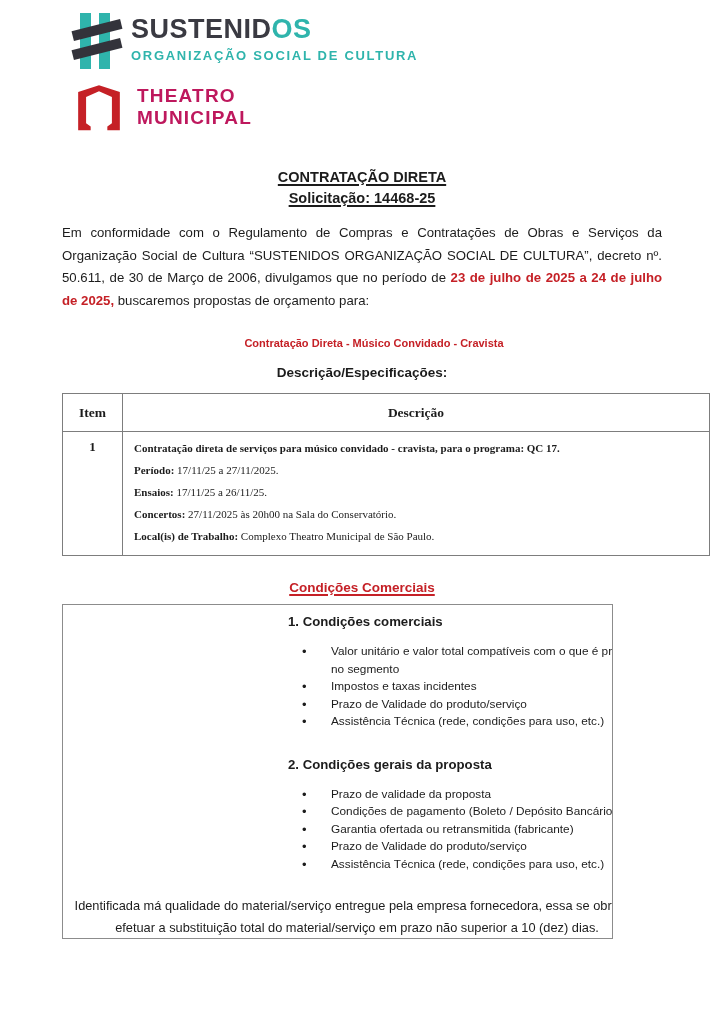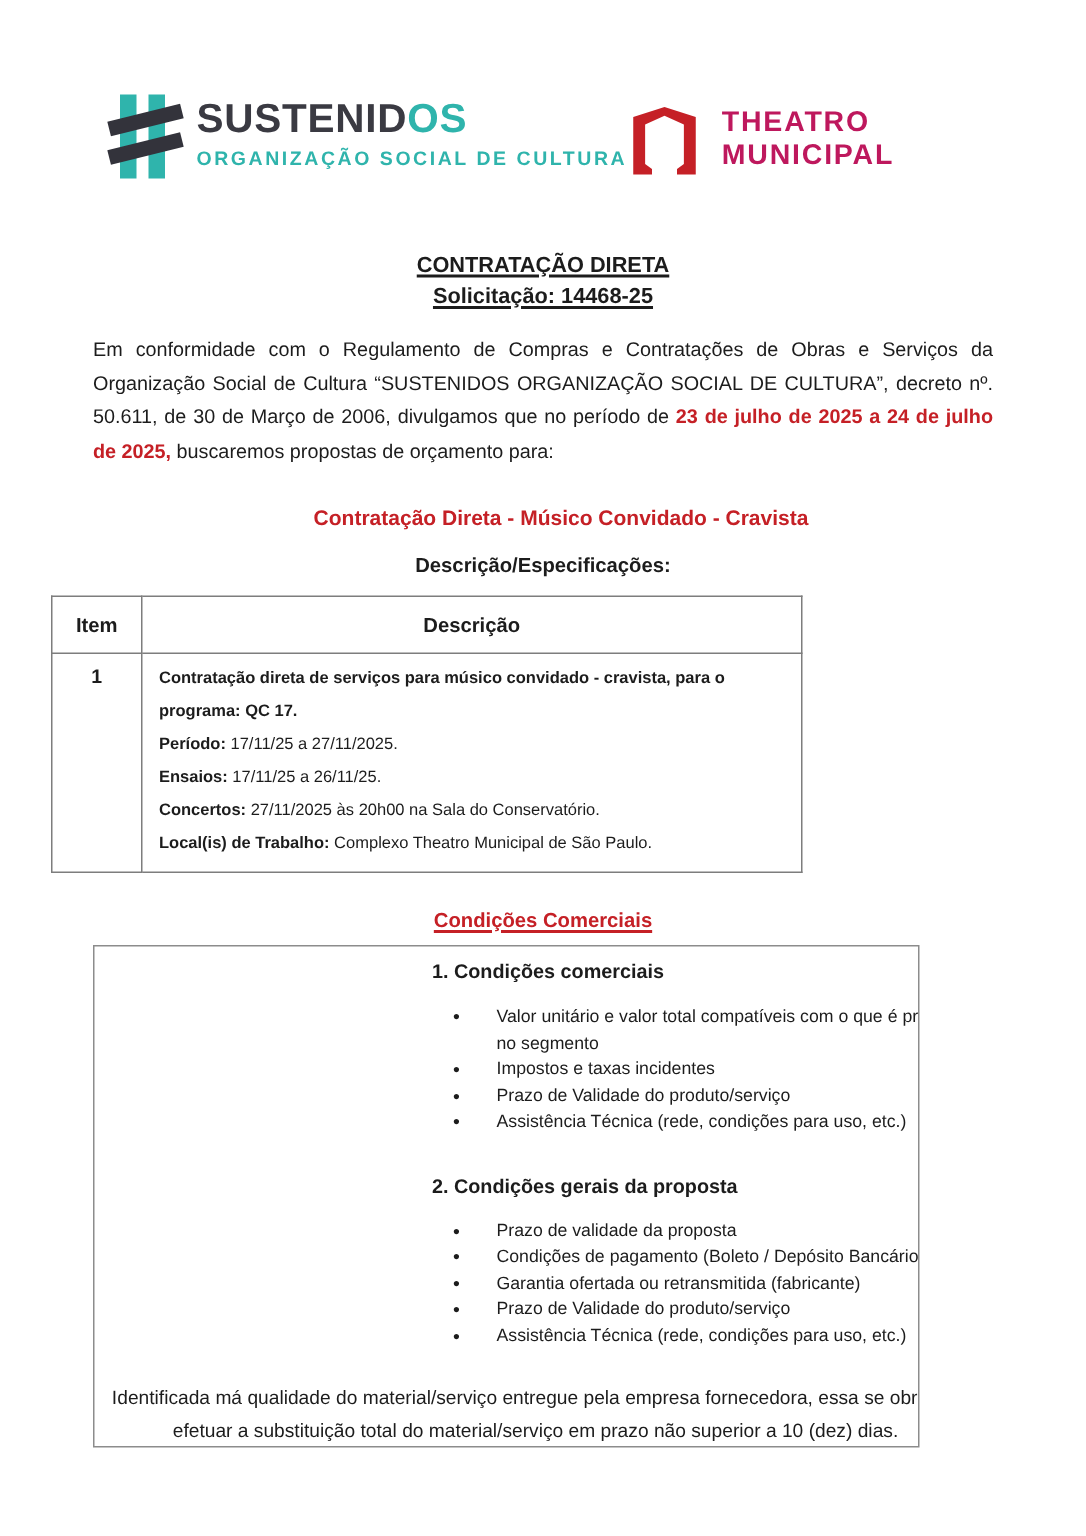--- a/index.html
+++ b/index.html
@@ -1,21 +1,21 @@
 <!DOCTYPE html>
 <html><head>
 <meta charset="utf-8">
 <style>
   * { margin:0; padding:0; box-sizing:border-box; }
   html,body { width:724px; height:1024px; background:#ffffff; }
   body { font-family:"Liberation Sans", sans-serif; color:#1c1c1c; overflow:hidden; }
   .page { position:relative; width:724px; height:1024px; background:#fff; }
 
   
-  .header { display:flex; justify-content:flex-start; align-items:flex-start; padding:60px 70px 0 74px; height:132px; }
+  .header { display:flex; justify-content:flex-end; align-items:flex-start; padding:60px 70px 0 74px; height:132px;flex-direction:column; }
   .s-logo { display:flex; gap:11px; align-items:flex-start; }
   .hash-mark { position:relative; width:46px; height:64px; flex:none; }
   .hash-mark .vbar { position:absolute; top:3px; width:11px; height:56px; background:#2FB4AC; }
   .hash-mark .v1 { left:6px; } .hash-mark .v2 { left:25px; }
   .hash-mark .dbar { position:absolute; left:-2px; width:50px; height:10px; background:#33333B; transform:rotate(-14deg); }
   .hash-mark .d1 { top:15px; } .hash-mark .d2 { top:34px; }
   .s-logo-text { padding-top:6px; }
   .s-name { font-size:27px; font-weight:bold; color:#3A3A42; letter-spacing:.5px; line-height:1; }
   .s-name .os { color:#2FB4AC; }
   .s-tagline { font-size:13px; font-weight:bold; color:#2FB4AC; letter-spacing:1.7px; margin-top:5px; }
@@ -25,25 +25,25 @@
 
   
   .doc-title { text-align:center; margin-top:35px; font-size:14.5px; font-weight:bold; line-height:21px; }
   .doc-title .u { text-decoration:underline; text-decoration-thickness:1.5px; text-underline-offset:2px; }
 
   
   .intro { margin:13px 62px 0 62px; font-size:13.2px; line-height:22.5px; text-align:justify; }
   .intro .hl { color:#C52026; font-weight:bold; }
 
   
-  .subject { text-align:center; color:#C52026; font-weight:bold; font-size:14px; margin-top:25px;padding-left:24px; }
+  .subject { text-align:center; color:#C52026; font-weight:bold; font-size:11px; margin-top:25px;padding-left:24px; }
   .spec { text-align:center; font-weight:bold; font-size:13.5px; margin-top:16px; }
 
   
-  table.items { border-collapse:collapse; margin:13px auto 0 34px; width:501px; table-layout:fixed; }
+  table.items { border-collapse:collapse; margin:13px auto 0 62px; width:648px; table-layout:fixed;font-family:Liberation Serif, serif; }
   table.items th, table.items td { border:1px solid #7d7d7d; }
   table.items th { height:38px; font-size:13.5px; font-weight:bold; text-align:center; }
   th.col-item { width:60px; }
   td.cell-item { text-align:center; vertical-align:top; padding-top:7px; font-weight:bold; font-size:13px; }
   td.cell-desc { padding:5px 11px 8px 11px; font-size:11px; line-height:22px; }
   .row-title { font-weight:bold; }
   .detail b { font-weight:bold; }
 
   
   .cond-heading { text-align:center; color:#C52026; font-weight:bold; font-size:13.5px; margin-top:24px; text-decoration:underline; text-decoration-thickness:1.5px; text-underline-offset:2px; }

